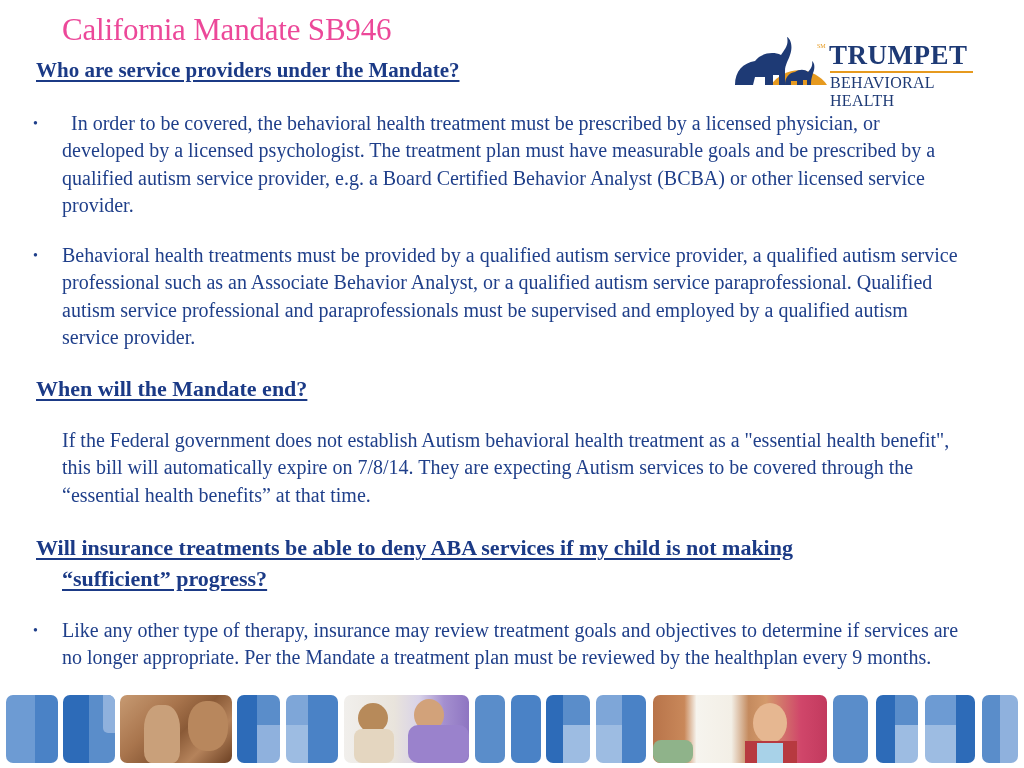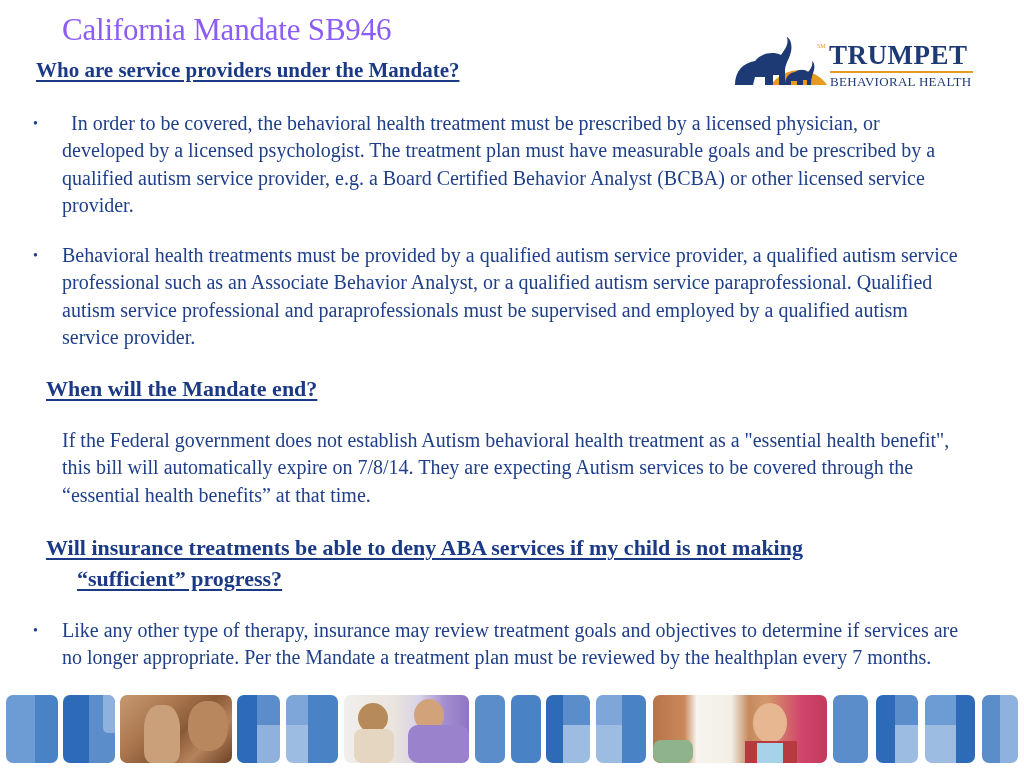--- a/index.html
+++ b/index.html
@@ -4,45 +4,45 @@
 <style>
   html, body { margin: 0; padding: 0; }
   body {
     width: 1024px; height: 768px; overflow: hidden; position: relative;
     background: #ffffff;
     font-family: "Liberation Serif", "DejaVu Serif", serif;
     color: #1f3f8a;
   }
   .title {
     position: absolute; left: 62px; top: 12px;
-    font-size: 31px; color: #8b5cf6; letter-spacing: -0.2px;
+    font-size: 31px; color: #ec4899; letter-spacing: -0.2px;
   }
   .h1 {
     position: absolute; left: 36px; top: 58px;
     font-size: 21px; font-weight: bold; color: #1b3a86;
     text-decoration: underline; text-underline-offset: 3px;
   }
   .logo { position: absolute; left: 733px; top: 33px; width: 250px; height: 58px; }
   .logo-word {
     position: absolute; left: 96px; top: 7px; font-size: 27px; font-weight: bold;
     color: #1e3a75; letter-spacing: 0.5px;
   }
   .logo-rule { position: absolute; left: 97px; top: 38px; width: 143px; height: 2px; background: #e69a1f; }
   .logo-sub {
-    position: absolute; left: 97px; top: 41px; font-size: 13px; color: #1e3a75; letter-spacing: 0.3px;
+    position: absolute; left: 97px; top: 41px; font-size: 16px; color: #1e3a75; letter-spacing: 0.3px;
   }
   .logo-sm { position: absolute; left: 84px; top: 10px; font-size: 6px; color: #e69a1f; }
 
   .body-text { font-size: 20px; line-height: 27.3px; color: #1f3f8a; }
   .block { position: absolute; left: 62px; width: 920px; }
   .bullet-dot {
     position: absolute; left: 33px; font-size: 14px; color: #1f3f8a;
   }
   .sec-h {
-    position: absolute; left: 46px; font-size: 22px; font-weight: bold; color: #1b3a86;
+    position: absolute; left: 36px; font-size: 22px; font-weight: bold; color: #1b3a86;
     text-decoration: underline; text-underline-offset: 3px; line-height: 30px;
   }
 
   .footer { position: absolute; left: 0; top: 694px; width: 1024px; height: 72px; }
   .tile { position: absolute; top: 1px; height: 68px; border-radius: 7px; overflow: hidden; }
   .tile .a, .tile .b, .tile .c { position: absolute; }
   .photo { position: absolute; top: 1px; height: 68px; border-radius: 7px; overflow: hidden; }
 </style>
 </head>
 <body>
@@ -65,24 +65,24 @@
 <span class="bullet-dot" style="top:116px">•</span>
 <div class="block body-text" style="top:110px; text-indent:9px; width:890px">In order to be covered, the behavioral health treatment must be prescribed by a licensed physician, or developed by a licensed psychologist.  The treatment plan must have measurable goals and be prescribed by a qualified autism service provider, e.g. a Board Certified Behavior Analyst (BCBA) or other licensed service provider.</div>
 
 <span class="bullet-dot" style="top:248px">•</span>
 <div class="block body-text" style="top:242px; width:900px">Behavioral health treatments must be provided by a qualified autism service provider, a qualified autism service professional such as an Associate Behavior Analyst, or a qualified autism service paraprofessional.  Qualified autism service professional and paraprofessionals must be supervised and employed by a qualified autism service provider.</div>
 
 <div class="sec-h" style="top:374px">When will the Mandate end?</div>
 <div class="block body-text" style="top:427px; width:905px">If the Federal government does not establish Autism behavioral health treatment as a "essential health benefit", this bill will automatically expire on 7/8/14.  They are expecting Autism services to be covered through the “essential health benefits” at that time.</div>
 
 <div class="sec-h" style="top:533px">Will insurance treatments be able to deny ABA services if my child is not making</div>
-<div class="sec-h" style="top:564px; left:77px">“sufficient” progress?</div>
+<div class="sec-h" style="top:564px; left:62px">“sufficient” progress?</div>
 
 <span class="bullet-dot" style="top:623px">•</span>
-<div class="block body-text" style="top:617px; width:900px">Like any other type of therapy, insurance may review treatment goals and objectives to determine if services are no longer appropriate. Per the Mandate a treatment plan must be reviewed by the healthplan every 7 months.</div>
+<div class="block body-text" style="top:617px; width:900px">Like any other type of therapy, insurance may review treatment goals and objectives to determine if services are no longer appropriate. Per the Mandate a treatment plan must be reviewed by the healthplan every 9 months.</div>
 
 <div class="footer">
   <div class="tile" style="left:6px;width:52px">
     <div class="a" style="left:0;top:0;width:29px;height:68px;background:#6d9bd3"></div>
     <div class="b" style="left:29px;top:0;width:23px;height:68px;background:#4a82c6"></div>
   </div>
   <div class="tile" style="left:63px;width:52px">
     <div class="a" style="left:0;top:0;width:26px;height:68px;background:#2d6bb8"></div>
     <div class="b" style="left:26px;top:0;width:26px;height:68px;background:#5a8dca"></div>
     <div class="c" style="left:40px;top:0;width:12px;height:38px;background:#8fb1dd;border-radius:0 0 0 5px"></div>

